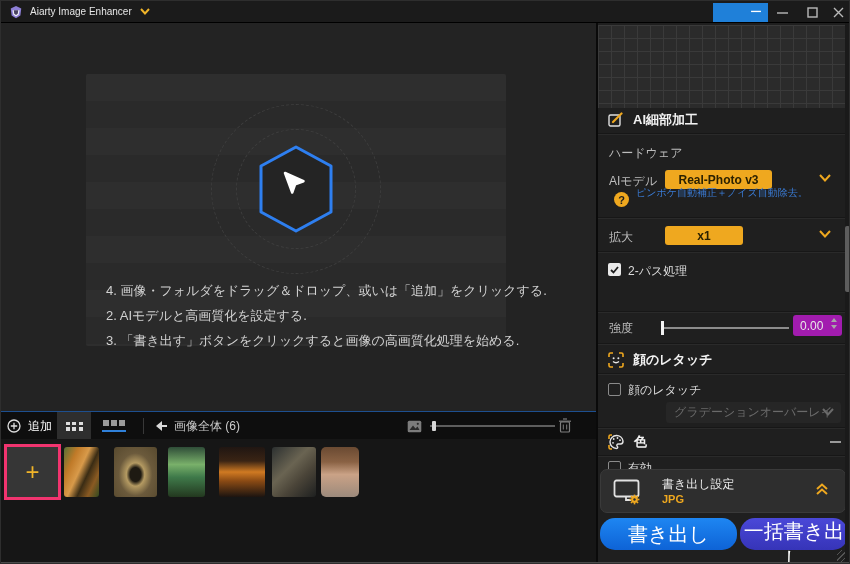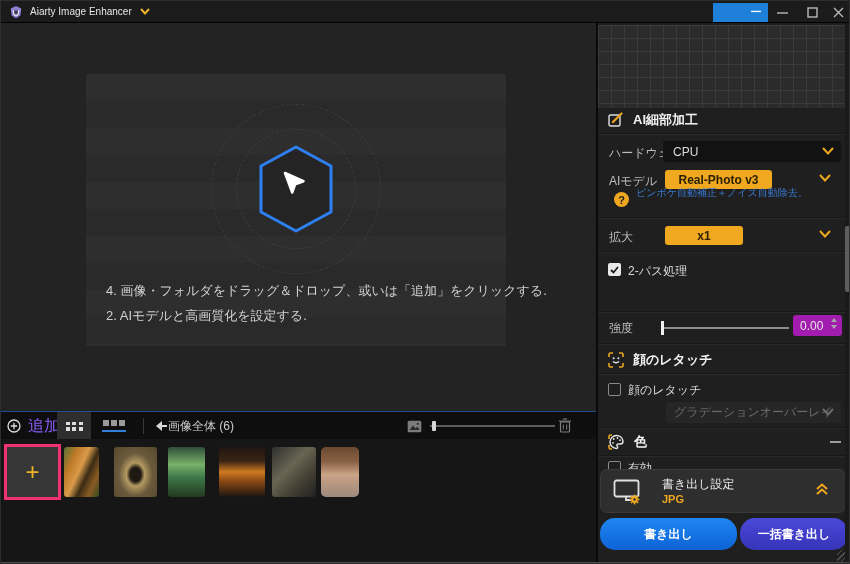--- a/index.html
+++ b/index.html
@@ -40,31 +40,31 @@
   .dash-circle.outer { left:125px; top:30px; width:170px; height:170px; }
   .hex-wrap { position:absolute; left:172px; top:71px; width:76px; height:88px; }
   .instructions { position:absolute; left:20px; top:204px; width:390px; }
   .instr-line { color:#d2d2d2; font-size:13px; height:25px; line-height:25px; white-space:nowrap; }
 
   
   .toolbar {
     position:absolute; left:0; top:410px; width:595px; height:28px;
     background:#0e0e0e; border-top:1px solid #1d4f8f;
   }
-  .add-btn { position:absolute; left:6px; top:0; height:28px; display:flex; align-items:center; gap:7px; color:#8b5cf6; font-size:16px; cursor:pointer; }
+  .add-btn { position:absolute; left:6px; top:0; height:28px; display:flex; align-items:center; gap:7px; color:#ffffff; font-size:12px; cursor:pointer; }
   .viewtab { position:absolute; top:0; width:34px; height:28px; display:flex; flex-direction:column; align-items:center; justify-content:center; cursor:pointer; }
   .viewtab.grid { left:56px; background:#2e2e2e; }
   .viewtab.strip { left:96px; }
   .grid-icon { width:17px; height:9px; display:grid; grid-template-columns:repeat(3,4px); grid-template-rows:repeat(2,3.5px); gap:2px 2.5px; }
   .grid-icon span { background:#dedede; }
   .strip-icon { width:22px; height:7px; display:flex; gap:2.5px; }
   .strip-icon span { width:5.5px; height:6px; background:#9a9a9a; }
   .strip-underline { margin-top:3px; width:24px; height:2px; background:#2f80d9; }
   .tb-sep { position:absolute; left:142px; top:6px; width:1px; height:16px; background:#383838; }
-  .back-group { position:absolute; left:155px; top:0; height:28px; display:flex; align-items:center; gap:1px; cursor:pointer; }
+  .back-group { position:absolute; left:155px; top:0; height:28px; display:flex; align-items:center; gap:7px; cursor:pointer; }
   .back-label { color:#cccccc; font-size:12px; }
   .thumbsize-group { position:absolute; left:406px; top:0; height:28px; display:flex; align-items:center; }
   .tb-slider { position:relative; margin-left:8px; width:125px; height:12px; cursor:pointer; }
   .tb-slider .track { position:absolute; left:0; top:5px; width:125px; height:2px; background:#5d5d5d; }
   .tb-slider .handle { position:absolute; left:2px; top:1px; width:4px; height:10px; background:#d6d6d6; border-radius:1px; }
   .trash-btn { position:absolute; left:557px; top:6px; width:16px; height:16px; cursor:pointer; }
 
   
   .filmstrip { position:absolute; left:0; top:438px; width:595px; height:123px; background:#161616; }
   .add-tile {
@@ -134,21 +134,21 @@
   .export-panel {
     position:absolute; left:2px; top:446px; width:246px; height:44px;
     background:#2e2e2e; border-radius:7px; border:1px solid #3a3a3a;
   }
   .export-title { position:absolute; left:61px; top:6px; color:#eeeeee; font-size:12px; }
   .export-format { position:absolute; left:61px; top:23px; color:#efa81f; font-size:11px; font-weight:bold; }
   .export-collapse { position:absolute; right:16px; top:12px; cursor:pointer; }
   .btn-row { position:absolute; left:0; top:495px; width:253px; height:33px; }
   .export-btn, .batch-btn {
     position:absolute; top:0; height:32px; border:none; border-radius:15px;
-    color:#fff; font-size:12px; font-weight:bold; cursor:pointer;
+    color:#fff; font-size:20px; font-weight:normal; cursor:pointer;
     font-family:"Liberation Sans", sans-serif;
   }
   .export-btn { left:2px; width:137px; background:linear-gradient(180deg,#1e86f2,#0e63d6); }
   .batch-btn { left:142px; width:108px; background:linear-gradient(180deg,#4a48d8,#3634b8); }
   .resize-grip {
     position:absolute; right:0px; top:527px; width:14px; height:14px;
     background:repeating-linear-gradient(135deg, transparent 0 3px, #6a6a6a 3px 4px);
     opacity:.7;
   }
   .scrollbar { position:absolute; left:247px; top:0; width:5px; height:542px; background:#1a1a1a; }
@@ -195,20 +195,21 @@
         <svg width="76" height="88" viewBox="0 0 76 88">
           <polygon points="38,2 73,21 73,67 38,86 3,67 3,21" fill="#242424" stroke="#2e7ff0" stroke-width="3" stroke-linejoin="round"></polygon>
           <g transform="translate(26,27)">
             <path d="M1 1 L8.2 20.5 L11.2 12.2 L19.5 9.2 Z" fill="#ffffff" stroke="#ffffff" stroke-width="2.5" stroke-linejoin="round"></path>
           </g>
         </svg>
       </div>
       <div class="instructions">
         <div class="instr-line">4. 画像・フォルダをドラッグ＆ドロップ、或いは「追加」をクリックする.</div>
         <div class="instr-line">2. AIモデルと高画質化を設定する.</div>
+        <div class="instr-line">3. 「書き出す」ボタンをクリックすると画像の高画質化処理を始める.</div>
       </div>
     </div>
   </div>
   <div class="v-divider"></div>
 
   <div class="toolbar">
     <div class="add-btn">
       <svg width="14" height="14" viewBox="0 0 14 14">
         <circle cx="7" cy="7" r="6" fill="none" stroke="#dedede" stroke-width="1.3"></circle>
         <path d="M7 3.8 V10.2 M3.8 7 H10.2" stroke="#dedede" stroke-width="1.3"></path>
@@ -281,26 +282,20 @@
     <div class="section-header" style="top:88px;">
       <svg width="16" height="16" viewBox="0 0 16 16">
         <rect x="1" y="3" width="11" height="11" rx="1.5" fill="none" stroke="#e0e0e0" stroke-width="1.4"></rect>
         <line x1="5" y1="10" x2="13.5" y2="1.5" stroke="#efa81f" stroke-width="2.2" stroke-linecap="round"></line>
       </svg>
       <span class="section-title">AI細部加工</span>
     </div>
     <div class="sb-divider" style="top:110px;"></div>
 
     <span class="sb-label" style="top:122px;">ハードウェア</span>
-    <div class="dd" style="top:118px;">
-      <span class="dd-text">CPU</span>
-      <svg class="chev" width="12" height="8" viewBox="0 0 12 8">
-        <polyline points="1,1 6,6.5 11,1" fill="none" stroke="#efa81f" stroke-width="2"></polyline>
-      </svg>
-    </div>
 
     <span class="sb-label" style="top:150px;">AIモデル</span>
     <div class="pill" style="left:67px; top:147px; width:107px;">Real-Photo v3</div>
     <svg class="chev-abs" style="left:221px; top:151px;" width="12" height="8" viewBox="0 0 12 8">
       <polyline points="1,1 6,6.5 11,1" fill="none" stroke="#efa81f" stroke-width="2"></polyline>
     </svg>
 
     <div class="hint-icon" style="top:169px;">?</div>
     <div class="hint-text" style="top:163px;">
       <div>ピンボケ自動補正＋ノイズ自動除去。</div>

